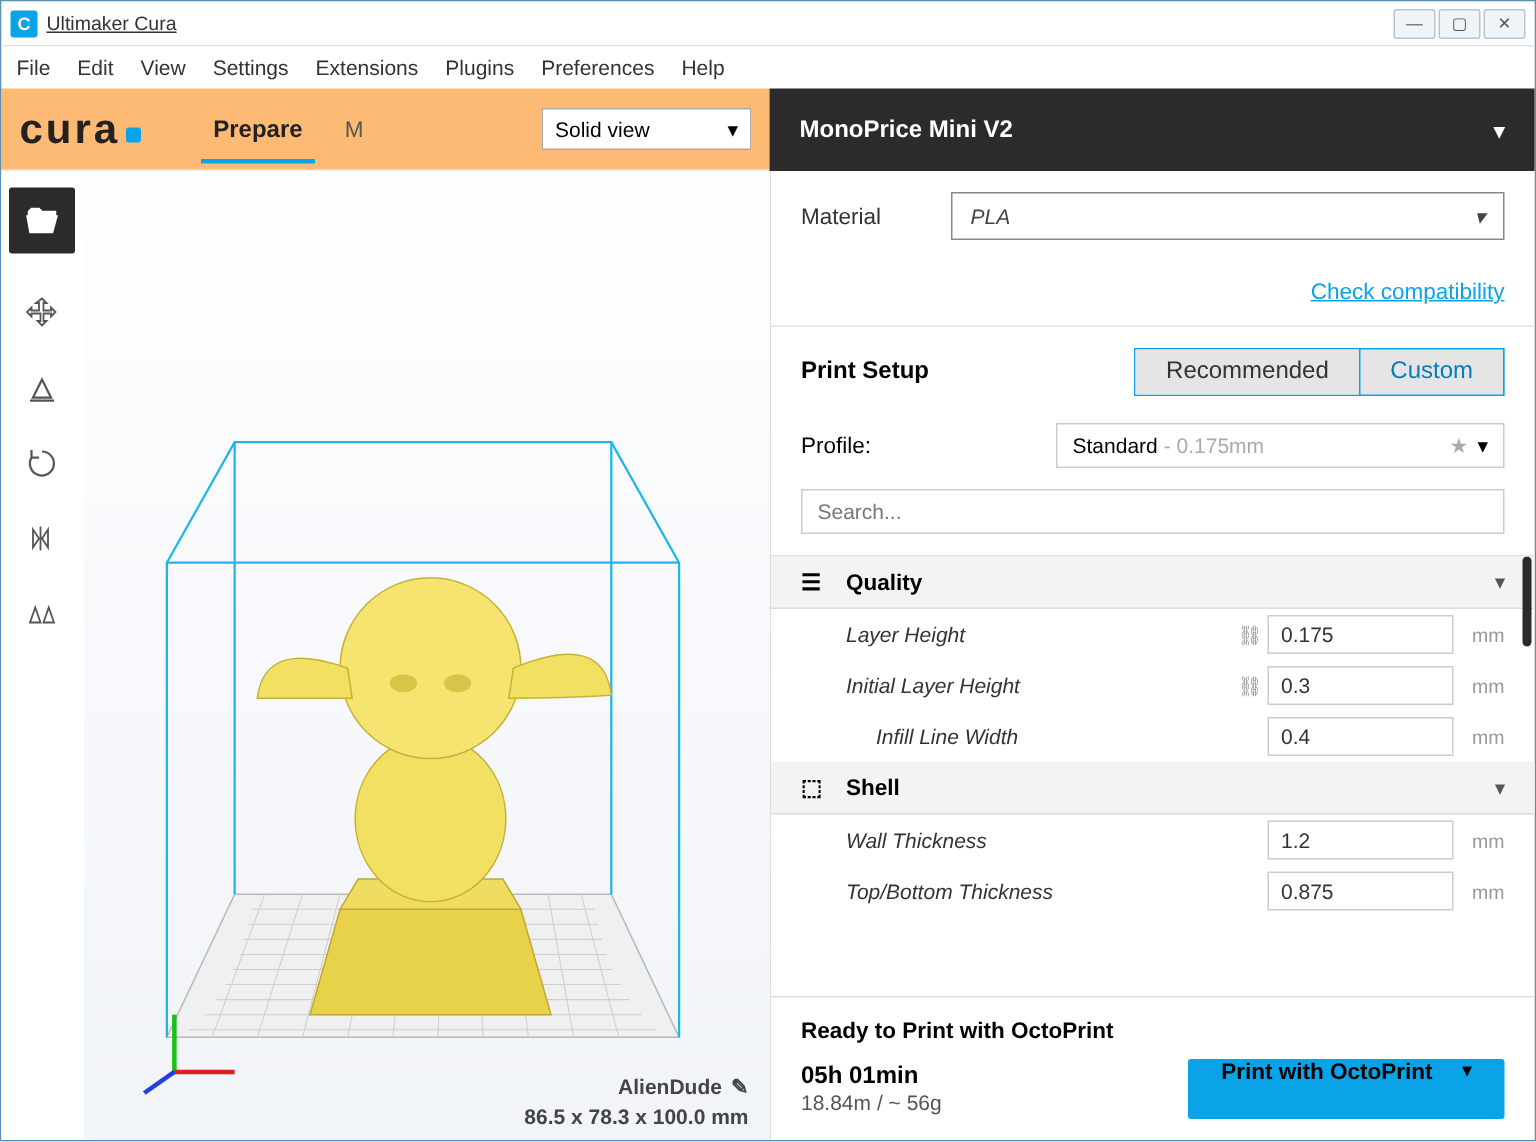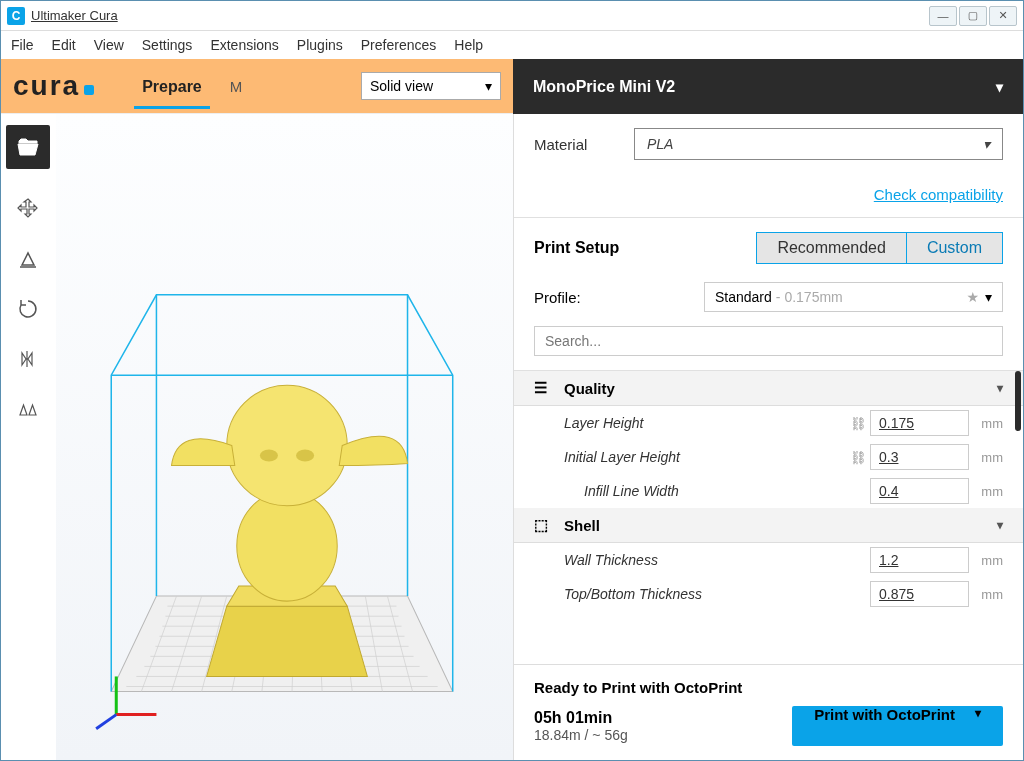--- a/index.html
+++ b/index.html
@@ -53,21 +53,21 @@
 .search { margin-top: 14px; height: 30px; width: 100%; border: 1px solid #ccc; padding: 0 10px; font-size: 14px; color: #777; display: flex; align-items: center; }
 .settings-scroll { flex: 1; overflow: hidden; position: relative; }
 .scroll-ind { position: absolute; right: 2px; top: 0; width: 6px; height: 60px; background: #2b2b2b; border-radius: 3px; }
 .cat-header { display: flex; align-items: center; padding: 8px 20px; background: #f3f3f3; font-weight: bold; font-size: 15px; border-bottom: 1px solid #ddd; cursor: pointer; }
 .cat-header .ico { width: 20px; margin-right: 10px; }
 .cat-header .chev { margin-left: auto; font-size: 12px; color: #555; }
 .setting-row { display: flex; align-items: center; padding: 4px 20px 4px 50px; font-size: 14px; color: #333; }
 .setting-row.indent { padding-left: 70px; }
 .setting-row .sname { flex: 1; font-style: italic; }
 .setting-row .link { width: 20px; color: #888; font-size: 13px; }
-.setting-row .valbox { width: 99px; height: 26px; border: 1px solid #ccc; display: flex; align-items: center; padding: 0 8px; font-size: 14px; text-decoration: underline; }
+.setting-row .valbox { width: 124px; height: 26px; border: 1px solid #ccc; display: flex; align-items: center; padding: 0 8px; font-size: 14px; }
 .setting-row .unit { width: 34px; text-align: right; color: #999; font-size: 13px; }
 .bottom { border-top: 1px solid #ddd; padding: 14px 20px; }
 .ready { font-weight: bold; font-size: 15px; margin-bottom: 10px; }
 .bottom-row { display: flex; align-items: center; }
 .time { font-size: 16px; font-weight: bold; }
 .filament { font-size: 14px; color: #555; }
 .print-btn { margin-left: auto; background: #0aa3e8; color: #000000; height: 40px; padding: 0 22px; display: flex; gap: 20px; font-size: 15px; font-weight: bold; cursor: pointer; border-radius: 2px; }
 .print-btn .chev { font-size: 12px; }
 </style>
 </head>
@@ -194,20 +194,27 @@
               <polygon points="150,560 310,560 290,490 170,490" fill="#e8d24a" stroke="#c0a830"></polygon>
               <polygon points="170,490 290,490 278,470 182,470" fill="#f0dc60" stroke="#c0a830"></polygon>
               <ellipse cx="230" cy="430" rx="50" ry="55" fill="#f2e062" stroke="#c8b038"></ellipse>
               <ellipse cx="230" cy="330" rx="60" ry="60" fill="#f5e470" stroke="#c8b038"></ellipse>
               <path d="M175 330 Q120 310 115 350 Q140 350 178 350 Z" fill="#f2e062" stroke="#c8b038"></path>
               <path d="M285 330 Q345 305 350 348 Q320 350 282 350 Z" fill="#f2e062" stroke="#c8b038"></path>
               <ellipse cx="212" cy="340" rx="9" ry="6" fill="#d8c448"></ellipse>
               <ellipse cx="248" cy="340" rx="9" ry="6" fill="#d8c448"></ellipse>
             </g>
           </svg>
+          <div class="model-info">
+            <div class="name">
+              <span>AlienDude</span>
+              <span>✎</span>
+            </div>
+            <div class="dims">86.5 x 78.3 x 100.0 mm</div>
+          </div>
         </div>
       </div>
 
       <div class="rightpane">
         <div class="section">
           <div class="mat-row">
             <div class="lbl">Material</div>
             <div class="mat-sel">
               <span>PLA</span>
               <span>▾</span>

